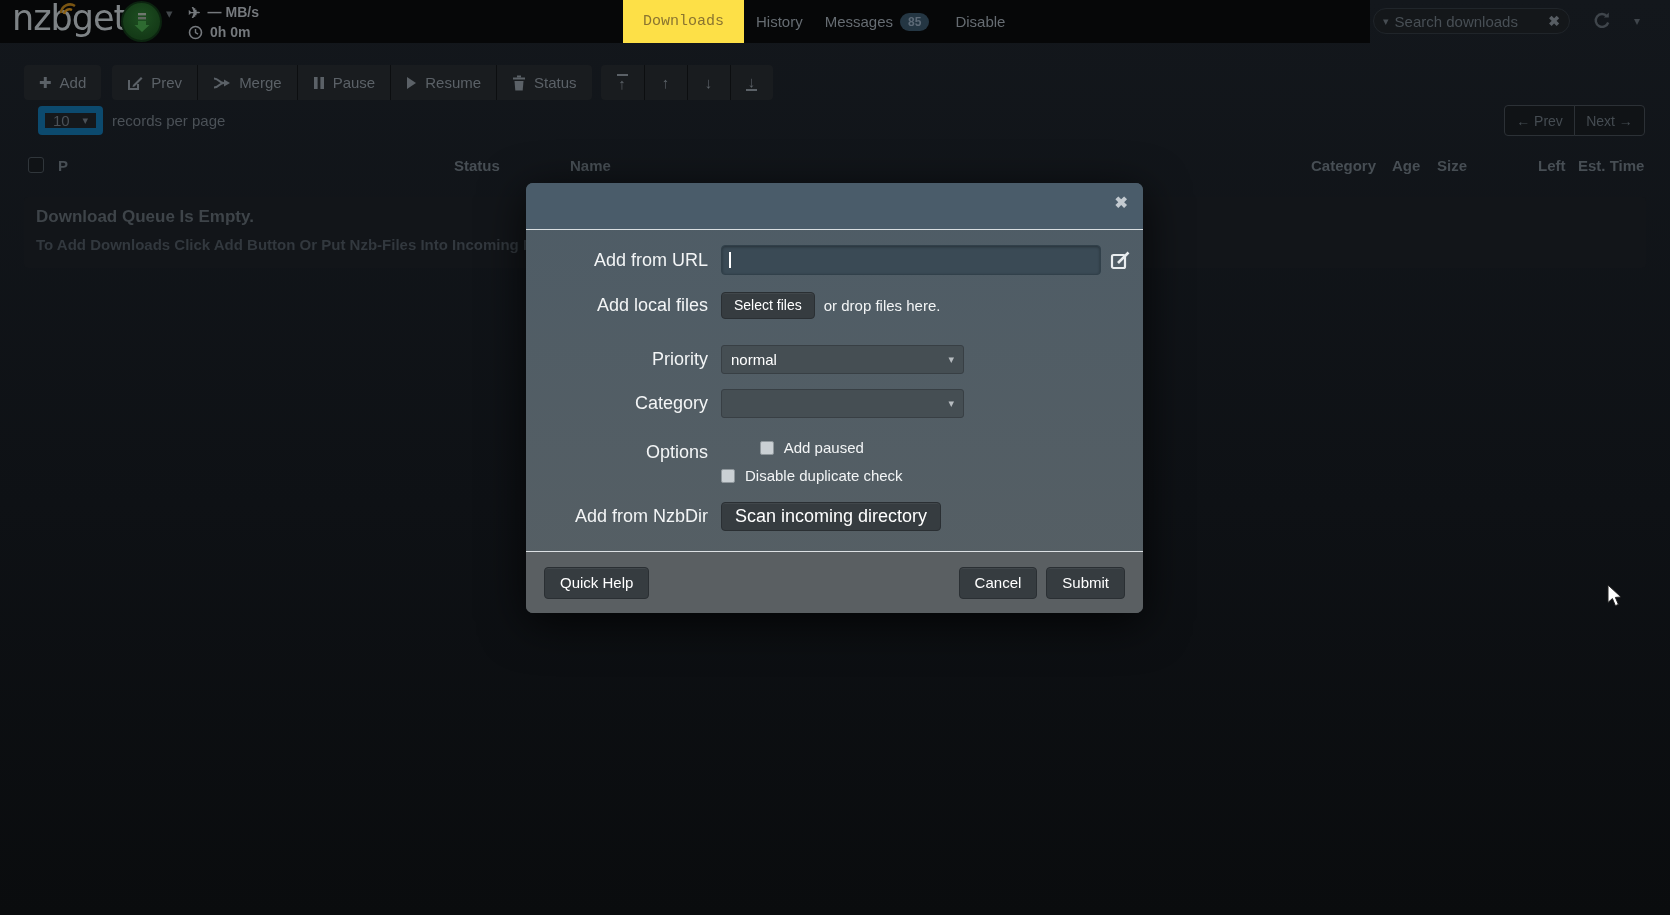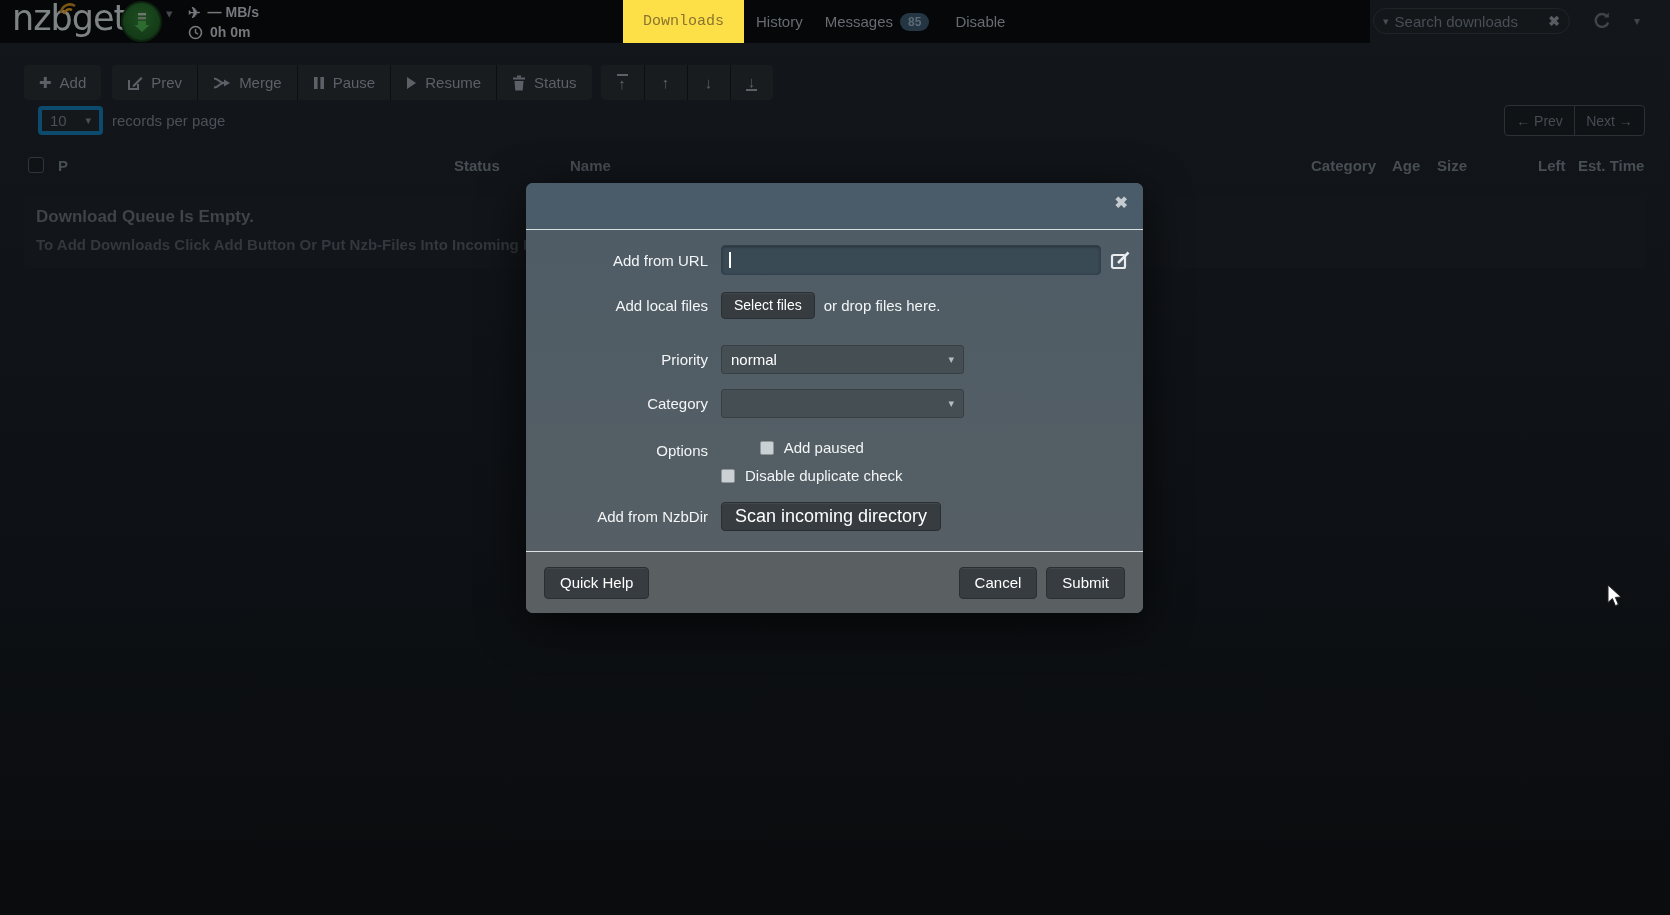--- a/index.html
+++ b/index.html
@@ -39,21 +39,21 @@
     padding:0 15px; font-size:15px; color:#5b6167; cursor:pointer; }
   .btn-group .tb-btn + .tb-btn { border-left:1px solid #0c0e10; }
   .tb-btn.sq { width:43px; padding:0; }
   .glyph-ico { font-size:15px; line-height:1; }
   .icon-stack { display:flex; flex-direction:column; align-items:center; line-height:1; }
   .icon-stack .bar { width:11px; height:2px; background:currentColor; }
   .icon-stack .ag { font-size:15px; font-weight:bold; }
 
   
   .page-size { position:absolute; left:38px; top:106px; width:65px; height:29px; background:#15181b;
-    border:4px solid #0c4a6e; border-radius:4px; display:flex; align-items:center; justify-content:space-between;
+    border:7px solid #0c4a6e; border-radius:4px; display:flex; align-items:center; justify-content:space-between;
     padding:0 8px; font-size:15px; color:#4b5157; cursor:pointer; }
   .records-label { position:absolute; left:112px; top:112px; font-size:15px; color:#4b5157; }
   .prevnext { position:absolute; left:1504px; top:105px; display:flex; }
   .pn-btn { height:31px; width:71px; display:flex; align-items:center; justify-content:center;
     border:1px solid #2c3136; font-size:14px; color:#454c52; cursor:pointer; background:#101316; }
   .pn-btn:first-child { border-radius:4px 0 0 4px; }
   .pn-btn:last-child { border-radius:0 4px 4px 0; margin-left:-1px; }
 
   
   .thead { position:absolute; top:157px; left:0; width:1670px; height:22px; font-size:15px; font-weight:bold; color:#474e54; }
@@ -67,21 +67,21 @@
   .empty-sub { position:absolute; left:12px; top:39px; font-size:15px; font-weight:bold; color:#32383e; white-space:nowrap; }
 
   
   .modal { position:absolute; left:526px; top:183px; width:617px; height:430px; border-radius:7px;
     box-shadow:0 10px 45px rgba(0,0,0,0.75); z-index:10; background:linear-gradient(180deg,#4e5c66 0%, #565f64 100%); }
   .modal-header { position:absolute; top:0; left:0; right:0; height:47px; background:#4a5c6a;
     border-radius:7px 7px 0 0; border-bottom:1px solid #d9dee1; display:flex; align-items:center; justify-content:center; }
   .modal-title { font-size:20px; font-weight:bold; color:#ffffff; text-shadow:0 1px 1px rgba(0,0,0,0.25); }
   .modal-close { position:absolute; right:15px; top:12px; font-size:16px; font-weight:bold; color:#c3cad0; cursor:pointer; line-height:1; }
   .mrow { position:absolute; left:0; right:0; display:flex; align-items:center; }
-  .mlabel { width:182px; text-align:right; font-size:15px; color:#f3f5f6; flex:0 0 182px; }
+  .mlabel { width:182px; text-align:right; font-size:18px; color:#f3f5f6; flex:0 0 182px; }
   .mctrl { margin-left:13px; display:flex; align-items:center; }
   .url-wrap { position:relative; width:380px; }
   .url-input { width:380px; height:30px; background:#3a4a55; border:1px solid #31404a; border-radius:4px;
     box-shadow:inset 0 1px 3px rgba(0,0,0,0.35); color:#fff; font-size:15px; padding:0 8px; outline:none; }
   .text-cursor { position:absolute; left:8px; top:7px; width:1.5px; height:16px; background:#ffffff; }
   .pencil-btn { margin-left:9px; cursor:pointer; display:flex; color:#e9edef; }
   .dlg-btn { background:#363c40; border:1px solid #2a2f33; border-radius:4px; color:#ffffff;
     display:inline-flex; align-items:center; justify-content:center; cursor:pointer;
     box-shadow:inset 0 1px 0 rgba(255,255,255,0.06); }
   .btn-selectfiles { height:27px; padding:0 12px; font-size:14px; }

